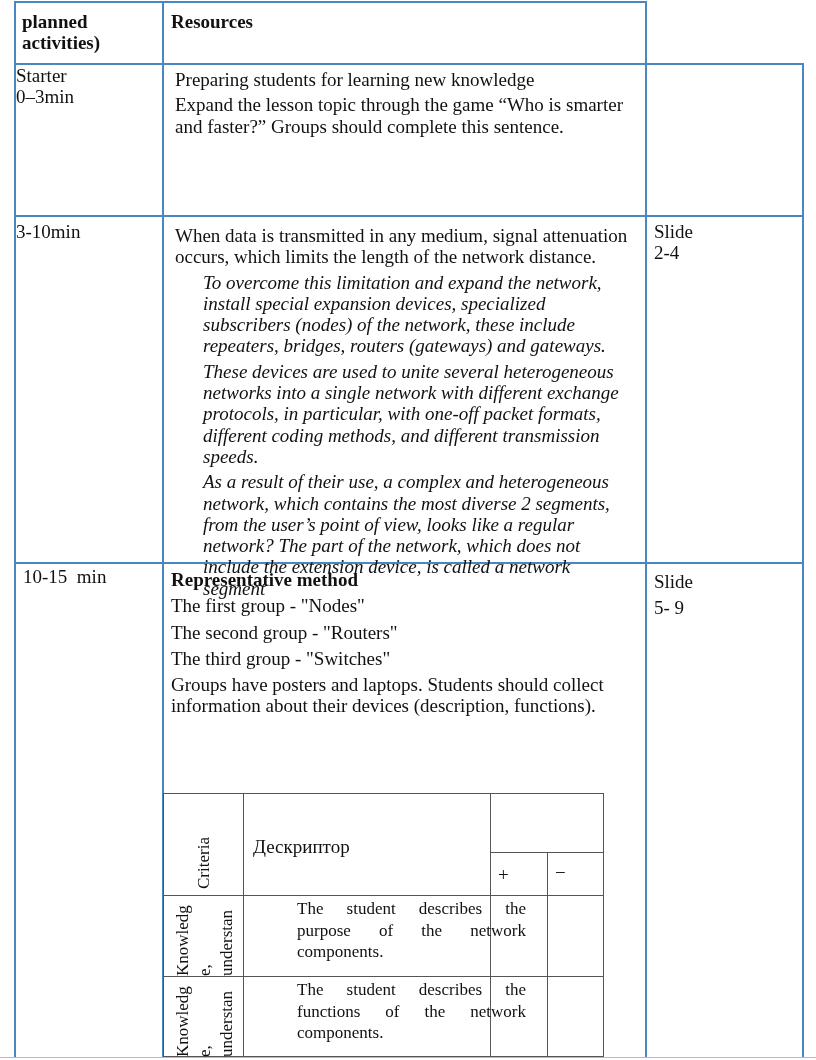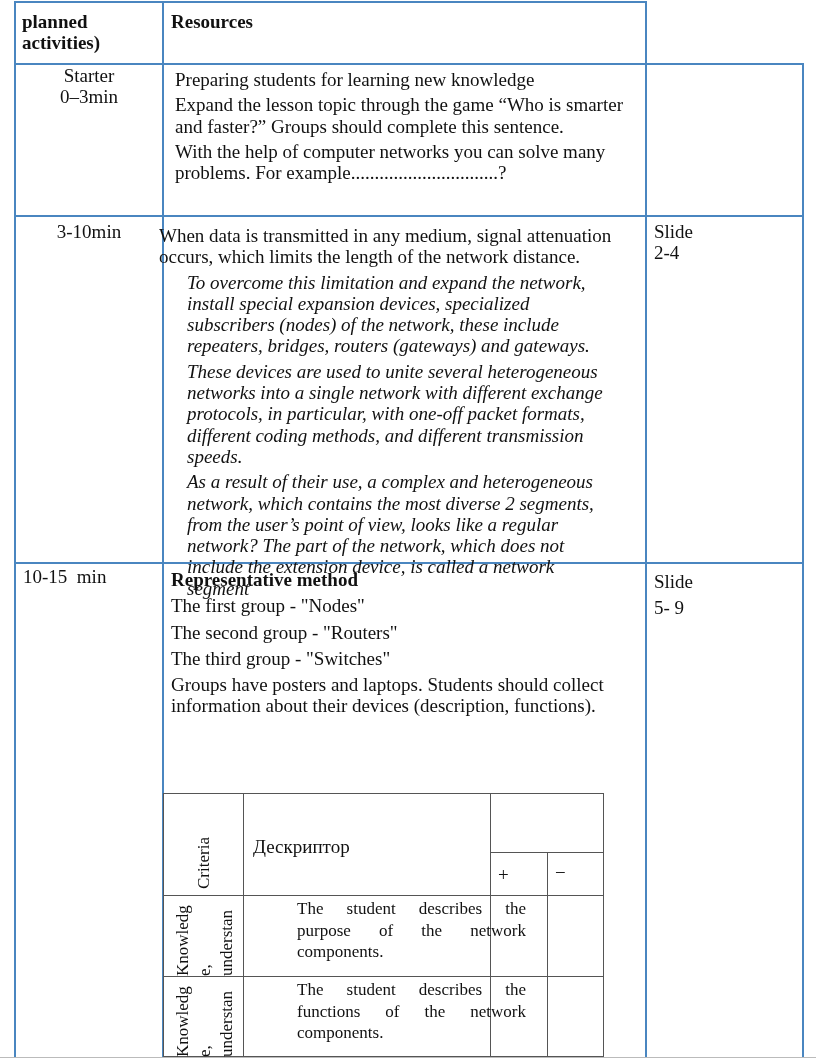--- a/index.html
+++ b/index.html
@@ -18,21 +18,21 @@
   .line { position: absolute; background: #4a86c0; }
   .hline { height: 2px; }
   .vline { width: 2px; }
   .cell {
     position: absolute;
     box-sizing: border-box;
     font-size: 19px;
     line-height: 21.3px;
   }
   .bold { font-weight: bold; }
-  .center { text-align: center; }
+  .center { text-align: left; }
   .indent { padding-left: 28px; font-style: italic; }
   .para { margin: 4px; }
   .spaced p { margin: 0 0 5px 0; }
 
   
   .il { position: absolute; background: #555555; }
   .ih { height: 1px; }
   .iv { width: 1px; }
   .rot {
     position: absolute;
@@ -78,25 +78,24 @@
   </div>
   <div class="cell bold" style="left:171px; top:11px; width:470px;">Resources</div>
 
   <div class="cell center" style="left:16px; top:65px; width:146px;">
     <div>Starter</div>
     <div>0–3min</div>
   </div>
   <div class="cell" style="left:171px; top:65px; width:470px;">
     <p class="para">Preparing students for learning new knowledge</p>
     <p class="para">Expand the lesson topic through the game “Who is smarter and faster?” Groups should complete this sentence.</p>
-    <p class="para">With the help of computer networks you can solve many problems. For example...............................?</p>
   </div>
 
   <div class="cell center" style="left:16px; top:221px; width:146px;">3-10min</div>
-  <div class="cell" style="left:155px; top:221px; width:462px;">
+  <div class="cell" style="left:171px; top:221px; width:462px;">
     <p class="para">When data is transmitted in any medium, signal attenuation occurs, which limits the length of the network distance.</p>
     <p class="para indent">To overcome this limitation and expand the network, install special expansion devices, specialized subscribers (nodes) of the network, these include repeaters, bridges, routers (gateways) and gateways.</p>
     <p class="para indent">These devices are used to unite several heterogeneous networks into a single network with different exchange protocols, in particular, with one-off packet formats, different coding methods, and different transmission speeds.</p>
     <p class="para indent">As a result of their use, a complex and heterogeneous network, which contains the most diverse 2 segments, from the user’s point of view, looks like a regular network? The part of the network, which does not include the extension device, is called a network segment</p>
   </div>
   <div class="cell" style="left:654px; top:221px; width:145px;">
     <div>Slide</div>
     <div>2-4</div>
   </div>
 

